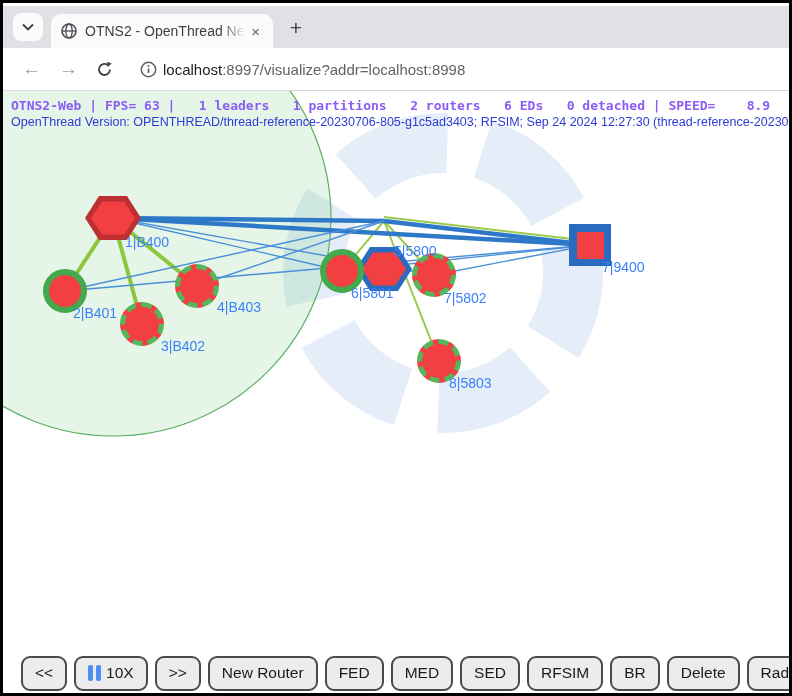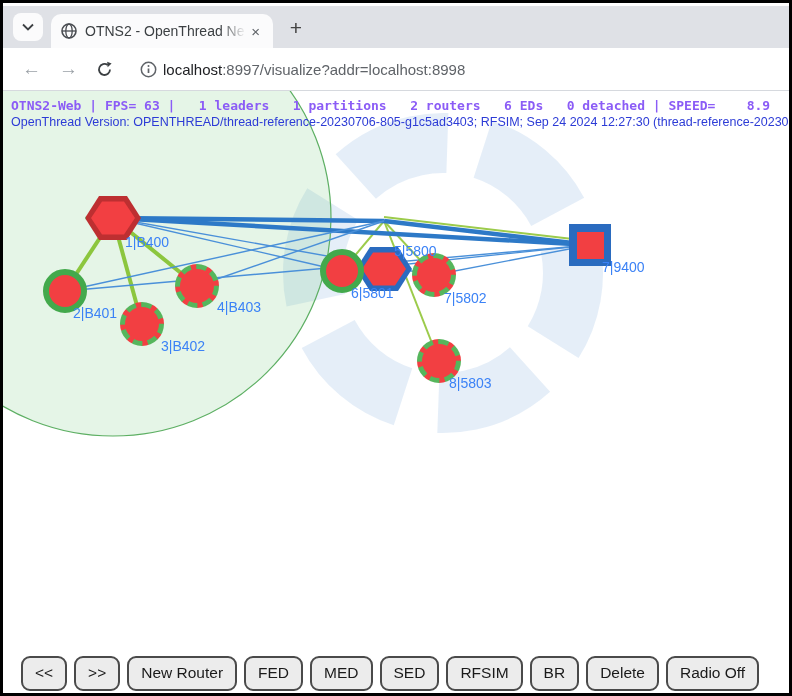--- a/index.html
+++ b/index.html
@@ -152,20 +152,27 @@
           <div class="sq-inner"></div>
         </div>
         <div class="node-label" style="left: 599px; top: 168px;">7|9400</div>
       </div>
 
     <div class="bottombar" id="bottombar">
         <button class="tool-btn">
           <span>&lt;&lt;</span>
         </button>
         <button class="tool-btn">
+          <span class="pause-ic">
+            <i></i>
+            <i></i>
+          </span>
+          <span>10X</span>
+        </button>
+        <button class="tool-btn">
           <span>&gt;&gt;</span>
         </button>
         <button class="tool-btn">
           <span>New Router</span>
         </button>
         <button class="tool-btn">
           <span>FED</span>
         </button>
         <button class="tool-btn">
           <span>MED</span>

